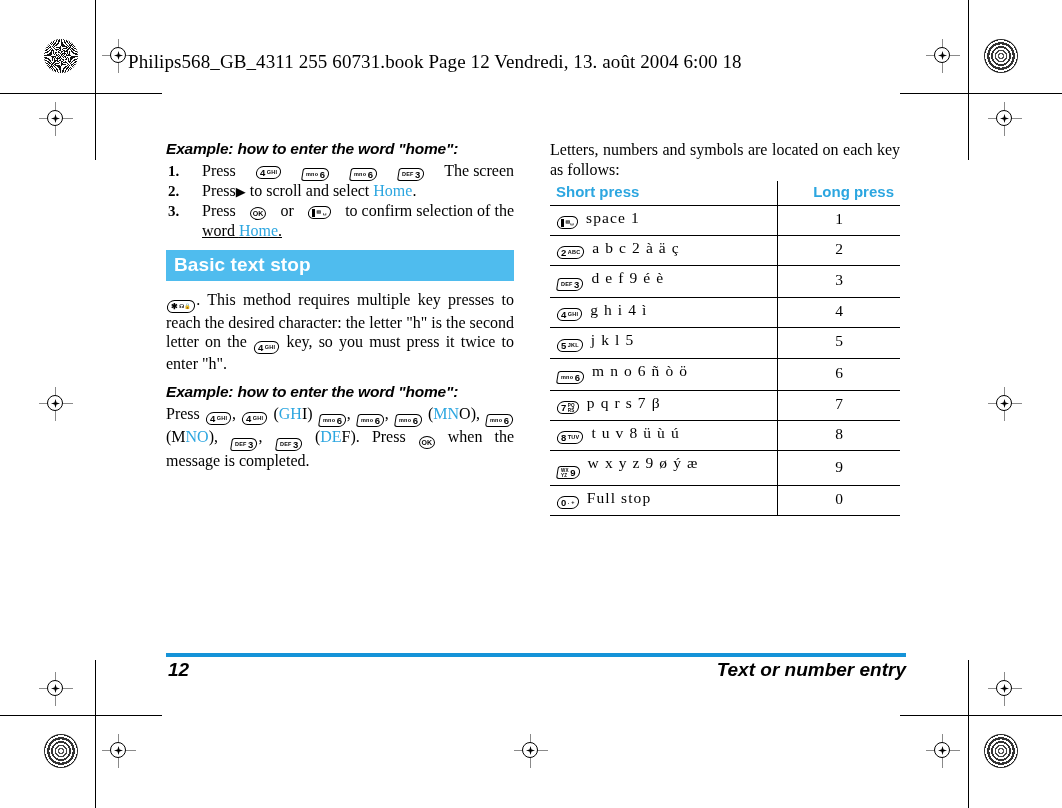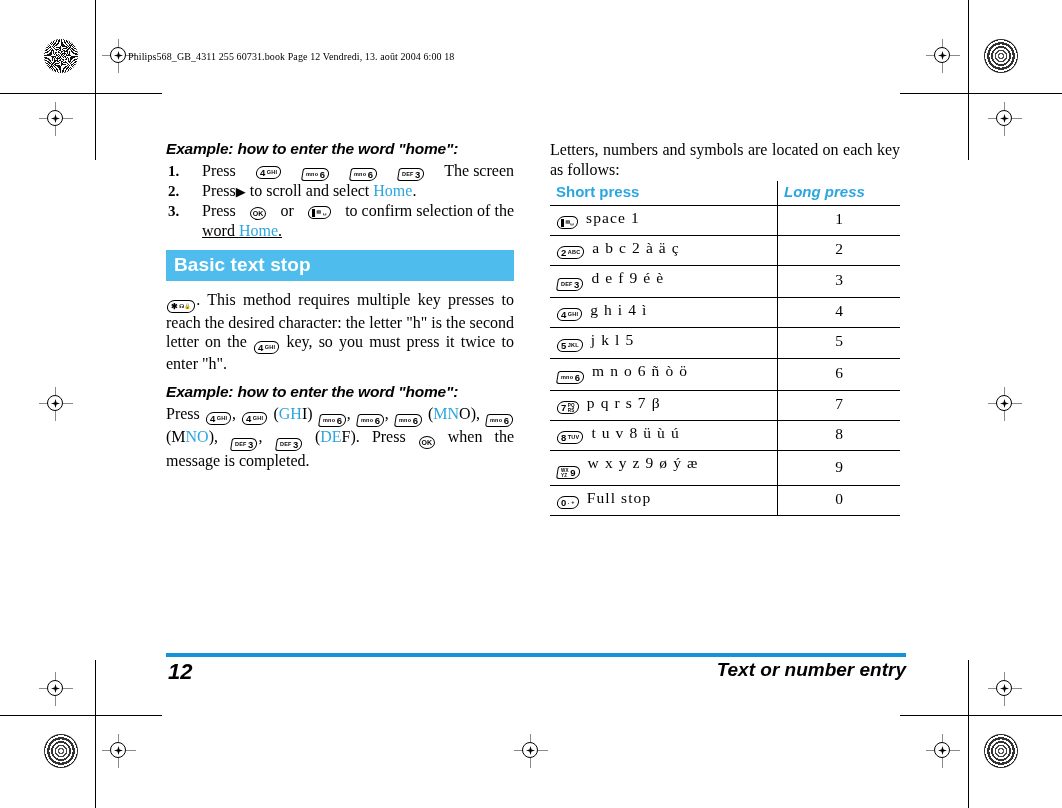--- a/index.html
+++ b/index.html
@@ -29,21 +29,21 @@
       repeating-conic-gradient(#111 0deg 3deg,#fff 3deg 6deg);
   }
   .starburst.rings{
     background:
       radial-gradient(circle, #fff 0 8%, #555 8% 13%, #fff 13% 20%, #444 20% 26%, #fff 26% 33%, #333 33% 41%, #fff 41% 48%, #333 48% 58%, #fff 58% 66%, #222 66% 78%, #fff 78% 86%, #222 86% 100%);
   }
 
   
   .bookline{
     position:absolute;left:128px;top:51px;
-    font-family:"Liberation Serif", serif;font-size:10px;color:#000;
+    font-family:"Liberation Serif", serif;font-size:19px;color:#000;
     white-space:nowrap;letter-spacing:.1px;
   }
 
   
   .page{position:absolute;left:16px;top:0;width:1062px;height:624px;}
   .col-left{position:absolute;left:150px;top:140px;width:348px;}
   .col-right{position:absolute;left:534px;top:140px;width:350px;}
 
   h3.ex{
     font-family:"Liberation Sans", sans-serif;
@@ -100,37 +100,37 @@
   .key.ok .dg{font-size:7px;}
 
   .arrow{display:inline-block;font-size:13px;line-height:1;vertical-align:0px;}
 
   
   table.keys{border-collapse:collapse;width:350px;margin-top:2px;}
   table.keys th{
     font-family:"Liberation Sans", sans-serif;font-weight:bold;font-size:15px;
     color:#2CA6E0;text-align:left;padding:2px 6px 5px 6px;
   }
-  table.keys th.rt{text-align:left;font-style:italic;}
+  table.keys th.rt{text-align:right;}
   table.keys thead tr{border-bottom:1.6px solid #000;}
   table.keys td{
     font-family:"Liberation Serif", serif;font-size:15.5px;
     padding:3px 6px 6px 6px;border-bottom:1px solid #000;
     vertical-align:middle;
   }
   table.keys td.rt{text-align:center;border-left:1px solid #000;width:110px;}
   table.keys th.rt{border-left:1px solid #000;width:110px;}
   table.keys td .chars{margin-left:7px;letter-spacing:1.1px;}
   table.keys tbody tr:first-child td{border-top:0;}
 
   
   .foot-rule{position:absolute;left:150px;top:653px;width:740px;height:4px;background:#1593D8;}
   .foot-num{position:absolute;left:152px;top:659px;
     font-family:"Liberation Sans", sans-serif;font-style:italic;font-weight:bold;
-    font-size:22px;color:#000;}
+    font-size:19px;color:#000;}
   .foot-title{position:absolute;right:172px;top:659px;
     font-family:"Liberation Sans", sans-serif;font-style:italic;font-weight:bold;
     font-size:19px;color:#000;white-space:nowrap;}
 </style>
 </head>
 <body>
 
 <div class="reg-wrap">
   <div class="vline" style="left:95px;top:0;height:160px;"></div>
   <div class="vline" style="left:95px;top:660px;height:148px;"></div>

